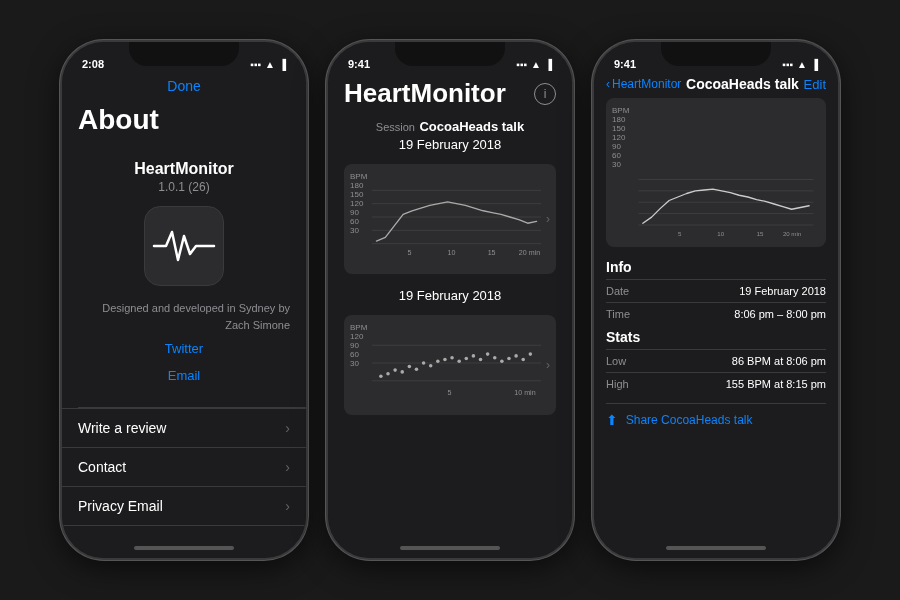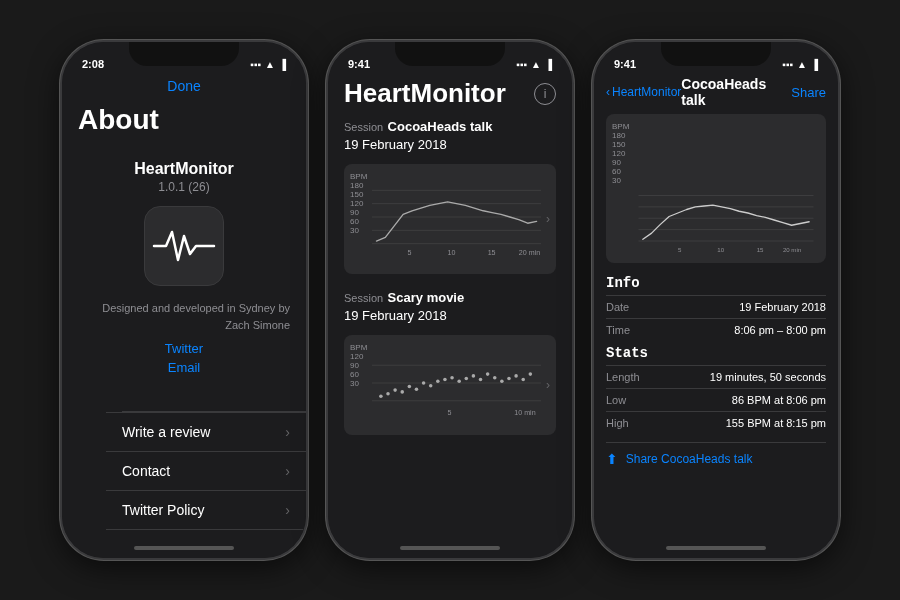--- a/index.html
+++ b/index.html
@@ -134,30 +134,29 @@
       color: #8e8e93;
       font-size: 11px;
       text-align: right;
       line-height: 1.5;
       margin-bottom: 8px;
     }
     .app-links {
       display: flex;
       flex-direction: column;
       align-items: center;
-      gap: 4px;
+      gap: 12px;
     }
     .app-link {
       color: #0a84ff;
       font-size: 13px;
     }
     .phone1-list {
-      margin-top: 20px;
+      margin-top: 8px;
       flex: 1;
-      padding-left: 44px;
     }
     .list-item {
       display: flex;
       justify-content: space-between;
       align-items: center;
       padding: 11px 16px;
       border-top: 1px solid #3a3a3c;
     }
     .list-item:last-child {
       border-bottom: 1px solid #3a3a3c;
@@ -205,20 +204,21 @@
       border: 1.5px solid #8e8e93;
       display: flex;
       align-items: center;
       justify-content: center;
       font-size: 12px;
       color: #8e8e93;
     }
     .session-card {
       margin: 0 0 12px 0;
       padding: 0 16px;
+      text-align: center;
     }
     .session-label {
       color: #8e8e93;
       font-size: 11px;
       margin-bottom: 1px;
     }
     .session-name {
       color: #fff;
       font-size: 13px;
       font-weight: 600;
@@ -289,21 +289,20 @@
       color: #8e8e93;
     }
     .info-section {
       padding: 0 12px;
     }
     .info-section-title {
       color: #fff;
       font-size: 14px;
       font-weight: 600;
       padding: 4px 0 4px;
-      font-family: Liberation Mono, monospace;
     }
     .info-row {
       display: flex;
       justify-content: space-between;
       align-items: flex-start;
       padding: 5px 0;
       border-top: 1px solid #3a3a3c;
     }
     .info-row-label {
       color: #8e8e93;
@@ -378,21 +377,21 @@
           <div class="separator"></div>
           <div class="list-item">
             <span class="list-item-label">Write a review</span>
             <span class="list-chevron">›</span>
           </div>
           <div class="list-item">
             <span class="list-item-label">Contact</span>
             <span class="list-chevron">›</span>
           </div>
           <div class="list-item">
-            <span class="list-item-label">Twitter Policy</span>
+            <span class="list-item-label">Privacy Email</span>
             <span class="list-chevron">›</span>
           </div>
         </div>
       </div>
       <div class="home-indicator">
         <div class="home-bar"></div>
       </div>
     </div>
   </div>
 
@@ -433,24 +432,20 @@
 
             <text x="40" y="88" fill="#8e8e93" font-size="8">5</text>
             <text x="85" y="88" fill="#8e8e93" font-size="8">10</text>
             <text x="130" y="88" fill="#8e8e93" font-size="8">15</text>
             <text x="165" y="88" fill="#8e8e93" font-size="8">20 min</text>
           </svg>
           <span class="chart-chevron">›</span>
         </div>
 
         <div class="session-card">
-          <div style="margin-bottom:2px;">
-            <span class="session-label">Session</span>
-            <span class="session-name">Scary movie</span>
-          </div>
           <div class="session-date">19 February 2018</div>
         </div>
         <div class="chart-container" style="height:100px;margin:0 16px 8px;">
           <span class="chart-y-label">BPM<br>120<br>90<br>60<br>30</span>
           <svg class="chart-svg" viewBox="0 0 190 80" style="margin-left:28px;width:calc(100% - 35px);height:80px;">
             <line x1="0" y1="20" x2="190" y2="20" stroke="#555" stroke-width="0.5"></line>
             <line x1="0" y1="40" x2="190" y2="40" stroke="#555" stroke-width="0.5"></line>
             <line x1="0" y1="60" x2="190" y2="60" stroke="#555" stroke-width="0.5"></line>
 
             <circle cx="10" cy="55" r="2" fill="#aaa"></circle>
@@ -497,21 +492,21 @@
           <span>▐</span>
         </div>
       </div>
       <div class="screen-content">
         <div class="phone3-nav">
           <div class="phone3-back">
             <span>‹</span>
             <span>HeartMonitor</span>
           </div>
           <span class="phone3-title">CocoaHeads talk</span>
-          <span class="phone3-edit">Share</span>
+          <span class="phone3-edit">Edit</span>
         </div>
 
         <div class="detail-chart">
           <div class="detail-chart-bpm">BPM<br>180<br>150<br>120<br>90<br>60<br>30</div>
           <svg viewBox="0 0 200 80" style="display:block;width:100%;height:70px;margin-left:20px;width:calc(100% - 20px);">
             <line x1="0" y1="12" x2="200" y2="12" stroke="#555" stroke-width="0.5"></line>
             <line x1="0" y1="25" x2="200" y2="25" stroke="#555" stroke-width="0.5"></line>
             <line x1="0" y1="38" x2="200" y2="38" stroke="#555" stroke-width="0.5"></line>
             <line x1="0" y1="51" x2="200" y2="51" stroke="#555" stroke-width="0.5"></line>
             <line x1="0" y1="64" x2="200" y2="64" stroke="#555" stroke-width="0.5"></line>
@@ -531,24 +526,20 @@
           </div>
           <div class="info-row">
             <span class="info-row-label">Time</span>
             <span class="info-row-value">8:06 pm – 8:00 pm</span>
           </div>
         </div>
 
         <div class="info-section">
           <div class="info-section-title">Stats</div>
           <div class="info-row">
-            <span class="info-row-label">Length</span>
-            <span class="info-row-value">19 minutes, 50 seconds</span>
-          </div>
-          <div class="info-row">
             <span class="info-row-label">Low</span>
             <span class="info-row-value">86 BPM at 8:06 pm</span>
           </div>
           <div class="info-row">
             <span class="info-row-label">High</span>
             <span class="info-row-value">155 BPM at 8:15 pm</span>
           </div>
         </div>
 
         <div class="share-btn">

